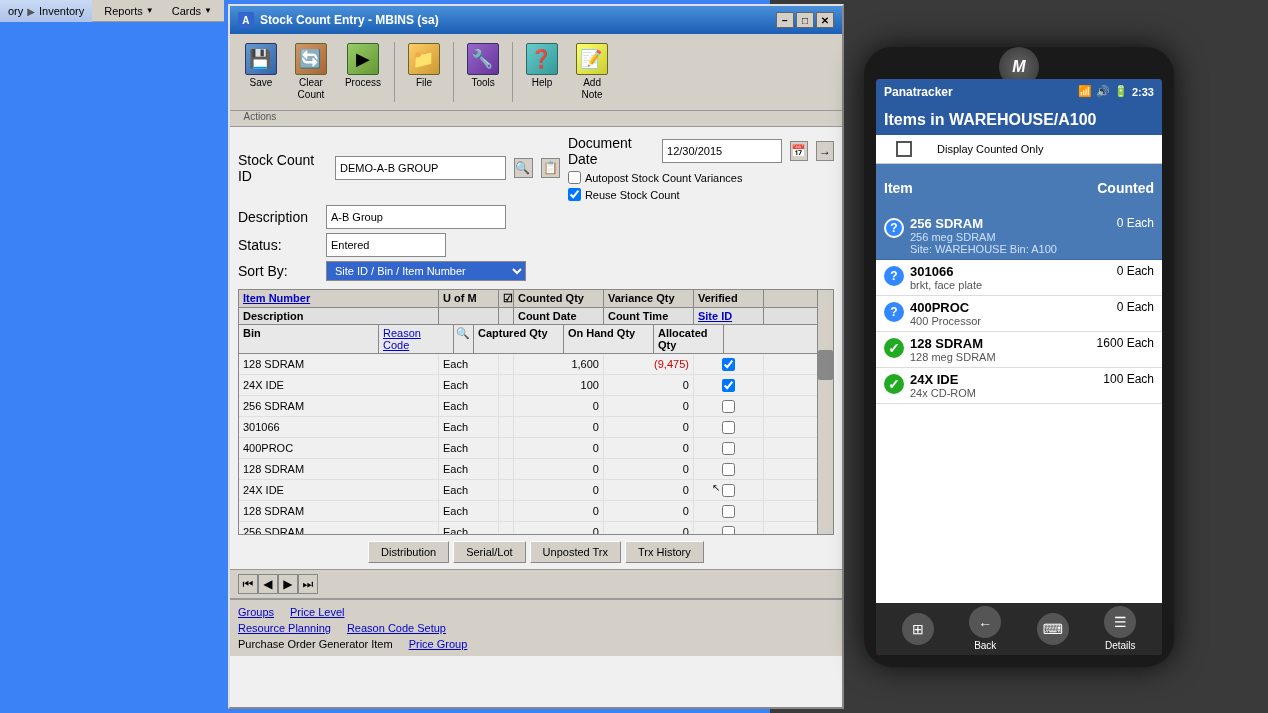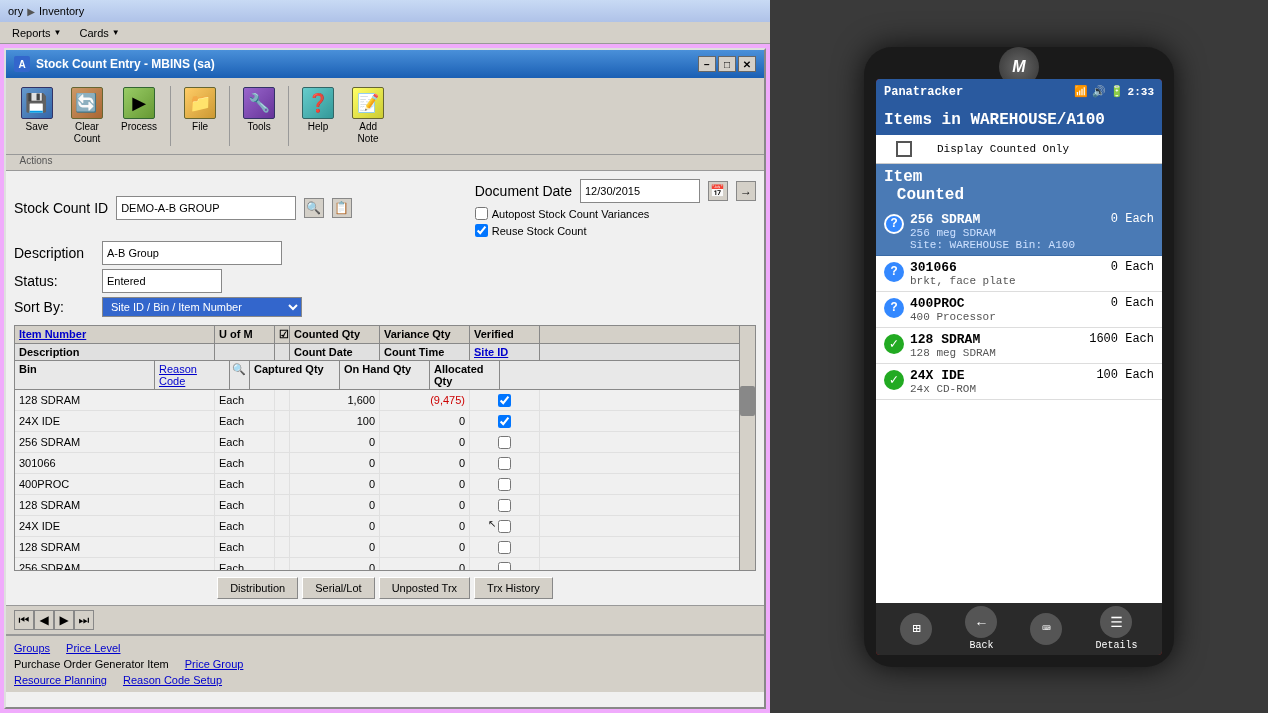--- a/index.html
+++ b/index.html
@@ -10,23 +10,22 @@
       width: 1268px;
       height: 713px;
       overflow: hidden;
       display: flex;
     }
 
     
     .left-panel {
       width: 770px;
       height: 713px;
-      background: #f0abfc;
-      display: flex;
-      flex-direction: column;
+      background: #3b82f6;
+      display: flex;
       position: relative;
     }
 
     
     .top-bar {
       background: linear-gradient(to bottom, #c8daf4, #afc2e8);
       height: 22px;
       display: flex;
       align-items: center;
       padding: 0 8px;
@@ -338,21 +337,20 @@
     }
 
     
     .device-screen {
       background: #b91c1c;
       flex: 1;
       border-radius: 4px;
       overflow: hidden;
       display: flex;
       flex-direction: column;
-      font-family: Liberation Mono, monospace;
     }
 
     
     .mobile-status-bar {
       background: #2a5a9f;
       height: 26px;
       display: flex;
       align-items: center;
       justify-content: space-between;
       padding: 0 8px;
@@ -397,25 +395,24 @@
       width: 16px;
       height: 16px;
       border: 2px solid #555;
       background: white;
     }
 
     
     .mobile-table-header {
       background: #4a7ab5;
       display: flex;
-      padding: 4px 8px;
+      padding: 16px 8px;
       color: white;
-      font-size: 16px;
+      font-size: 14px;
       font-weight: bold;
-      flex-direction: column;
     }
     .mobile-th-item { flex: 1; }
     .mobile-th-counted { width: 80px; text-align: right; }
 
     
     .mobile-list {
       flex: 1;
       overflow-y: auto;
       background: white;
     }
@@ -837,26 +834,26 @@
       <div class="nav-btn">▶</div>
       <div class="nav-btn">⏭</div>
     </div>
 
     <div class="bottom-form">
       <div class="bottom-form-row">
         <span class="bottom-form-link">Groups</span>
         <span class="bottom-form-link">Price Level</span>
       </div>
       <div class="bottom-form-row">
+        <span class="bottom-form-link">Resource Planning</span>
+        <span class="bottom-form-link">Reason Code Setup</span>
+      </div>
+      <div class="bottom-form-row">
         <span class="bottom-form-item">Purchase Order Generator Item</span>
         <span class="bottom-form-link">Price Group</span>
-      </div>
-      <div class="bottom-form-row">
-        <span class="bottom-form-link">Resource Planning</span>
-        <span class="bottom-form-link">Reason Code Setup</span>
       </div>
     </div>
 
   </div>
 </div>
 
 <div class="right-panel">
   <div class="mobile-device">
 
     <div class="device-top">

